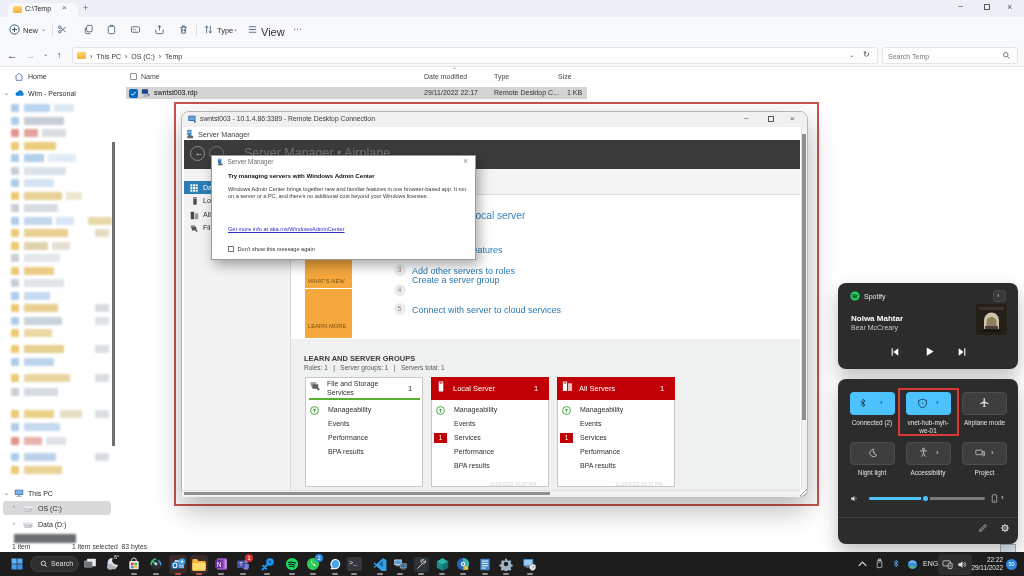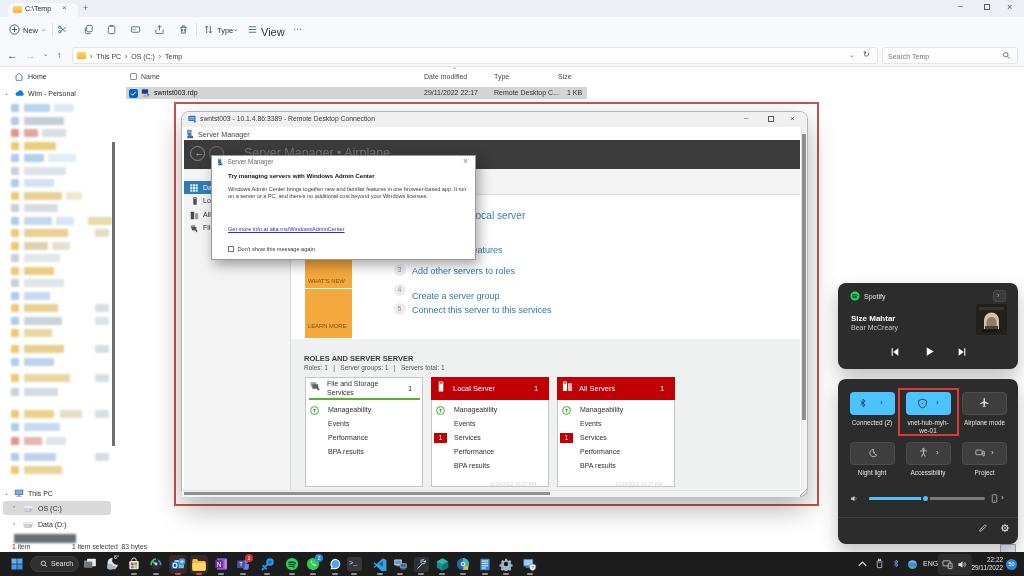--- a/index.html
+++ b/index.html
@@ -275,26 +275,26 @@
 <div class="abs" style="left:305px;top:240px;width:47px;height:98px;background:#f4a83d"></div>
 <div class="abs" style="left:308px;top:278px;font-size:5.8px;color:#7c5410">WHAT'S NEW</div>
 <div class="abs" style="left:305px;top:287.5px;width:47px;height:1.5px;background:#fff"></div>
 <div class="abs" style="left:308px;top:322.5px;font-size:5.8px;color:#7c5410">LEARN MORE</div>
 <div class="abs" style="left:407.5px;top:210px;font-size:10.2px;color:#3b7fb5">Configure this local server</div>
 <div class="abs" style="left:393.5px;top:243.5px;width:12px;height:12px;border-radius:50%;background:#ececec;text-align:center;line-height:12px;font-size:7px;color:#8f8f8f">2</div>
 <div class="abs" style="left:412px;top:245px;font-size:9px;color:#2b7ab3">Add roles and features</div>
 <div class="abs" style="left:393.5px;top:264px;width:12px;height:12px;border-radius:50%;background:#ececec;text-align:center;line-height:12px;font-size:7px;color:#8f8f8f">3</div>
 <div class="abs" style="left:412px;top:265.5px;font-size:9px;color:#2b7ab3">Add other servers to roles</div>
 <div class="abs" style="left:393.5px;top:284px;width:12px;height:12px;border-radius:50%;background:#ececec;text-align:center;line-height:12px;font-size:7px;color:#8f8f8f">4</div>
-<div class="abs" style="left:412px;top:291px;font-size:9px;color:#2b7ab3">Create a server group</div>
+<div class="abs" style="left:412px;top:275px;font-size:9px;color:#2b7ab3">Create a server group</div>
 <div class="abs" style="left:393.5px;top:303px;width:12px;height:12px;border-radius:50%;background:#ececec;text-align:center;line-height:12px;font-size:7px;color:#8f8f8f">5</div>
-<div class="abs" style="left:412px;top:304.5px;font-size:9px;color:#2b7ab3">Connect this server to this services</div>
+<div class="abs" style="left:412px;top:304.5px;font-size:9px;color:#2b7ab3">Connect with server to cloud services</div>
 
 <div class="abs" style="left:291px;top:338.5px;width:509px;height:151.5px;background:#eff1f1"></div>
-<div class="abs" style="left:304px;top:354px;font-size:7.5px;font-weight:bold;color:#3b3b3b">ROLES AND SERVER SERVER</div>
+<div class="abs" style="left:304px;top:354px;font-size:7.5px;font-weight:bold;color:#3b3b3b">LEARN AND SERVER GROUPS</div>
 <div class="abs" style="left:304px;top:364px;font-size:6.5px;color:#555">Roles: 1&nbsp;&nbsp; | &nbsp;&nbsp;Server groups: 1&nbsp;&nbsp; | &nbsp;&nbsp;Servers total: 1</div>
 <div class="abs" style="left:305px;top:377px;width:118px;height:110px;background:#fff;border:1px solid #c6c6c6"></div>
 <svg class="abs" style="left:310px;top:380.5px" width="11" height="11" viewBox="0 0 24 24">
       <rect x="1" y="2" width="13" height="10" rx="1" fill="#a8a8a8"></rect>
       <rect x="5" y="7" width="13" height="10" rx="1" fill="#616161"></rect>
       <path d="M15 13l7 5.5-3.5.5-1 3.5z" fill="#3f3f3f"></path>
     </svg>
 <div class="abs" style="left:327px;top:379px;font-size:7px;color:#2e2e2e;line-height:9px">File and Storage<br>Services</div>
 <div class="abs" style="left:408px;top:384px;font-size:7.5px;color:#2e2e2e">1</div>
 <div class="abs" style="left:308.5px;top:397.5px;width:111px;height:2px;background:#56b032"></div>
@@ -368,21 +368,21 @@
 <div class="abs" style="left:227.5px;top:245.5px;width:6px;height:6px;border:1px solid #757575"></div>
 <div class="abs" style="left:237.5px;top:245.5px;font-size:5.6px;color:#333">Don't show this message again</div>
 <div class="abs" style="left:837.5px;top:282.5px;width:180px;height:86px;background:#2c2c2c;border-radius:8px;box-shadow:0 8px 18px rgba(0,0,0,.25)"></div>
 <svg class="abs" style="left:850px;top:291px" width="10" height="10" viewBox="0 0 24 24">
       <circle cx="12" cy="12" r="11" fill="#1ed760"></circle>
       <path d="M6 9.5c4.5-1.3 8.5-.8 12 1.2M6.7 13c3.7-1 7-.6 9.8 1.1M7.4 16.2c3-.8 5.6-.4 7.9.9" stroke="#10131a" stroke-width="1.9" fill="none" stroke-linecap="round"></path>
     </svg>
 <div class="abs" style="left:864px;top:292.5px;font-size:7px;color:#e8e8e8">Spotify</div>
 <div class="abs" style="left:992.5px;top:290px;width:13.5px;height:11.5px;background:#3a3a3a;border:1px solid #4a4a4a;border-radius:3px"></div>
 <div class="abs" style="left:997px;top:291.5px;font-size:7px;color:#c4c4c4">›</div>
-<div class="abs" style="left:851px;top:313.5px;font-size:8px;font-weight:bold;color:#fff">Size Mahtar</div>
+<div class="abs" style="left:851px;top:313.5px;font-size:8px;font-weight:bold;color:#fff">Nolwa Mahtar</div>
 <div class="abs" style="left:851px;top:324px;font-size:7px;color:#c7c7c7">Bear McCreary</div>
 <svg class="abs" style="left:975.5px;top:304px" width="31" height="31" viewBox="0 0 31 31">
       <rect width="31" height="31" rx="2" fill="#241f19"></rect>
       <rect x="3" y="3" width="25" height="3" fill="#3a332a"></rect>
       <path d="M8 25v-9a7.5 7.5 0 0 1 15 0v9z" fill="#cfc4a8"></path>
       <path d="M10.5 25v-7a5 5 0 0 1 10 0v7z" fill="#8d7f62"></path>
       <rect x="9" y="22" width="13" height="3" fill="#4a4237"></rect>
       <rect x="6" y="26" width="19" height="2" fill="#161310"></rect>
     </svg>
 <svg class="abs" style="left:890px;top:346.5px" width="10" height="10" viewBox="0 0 24 24" fill="#fff">

